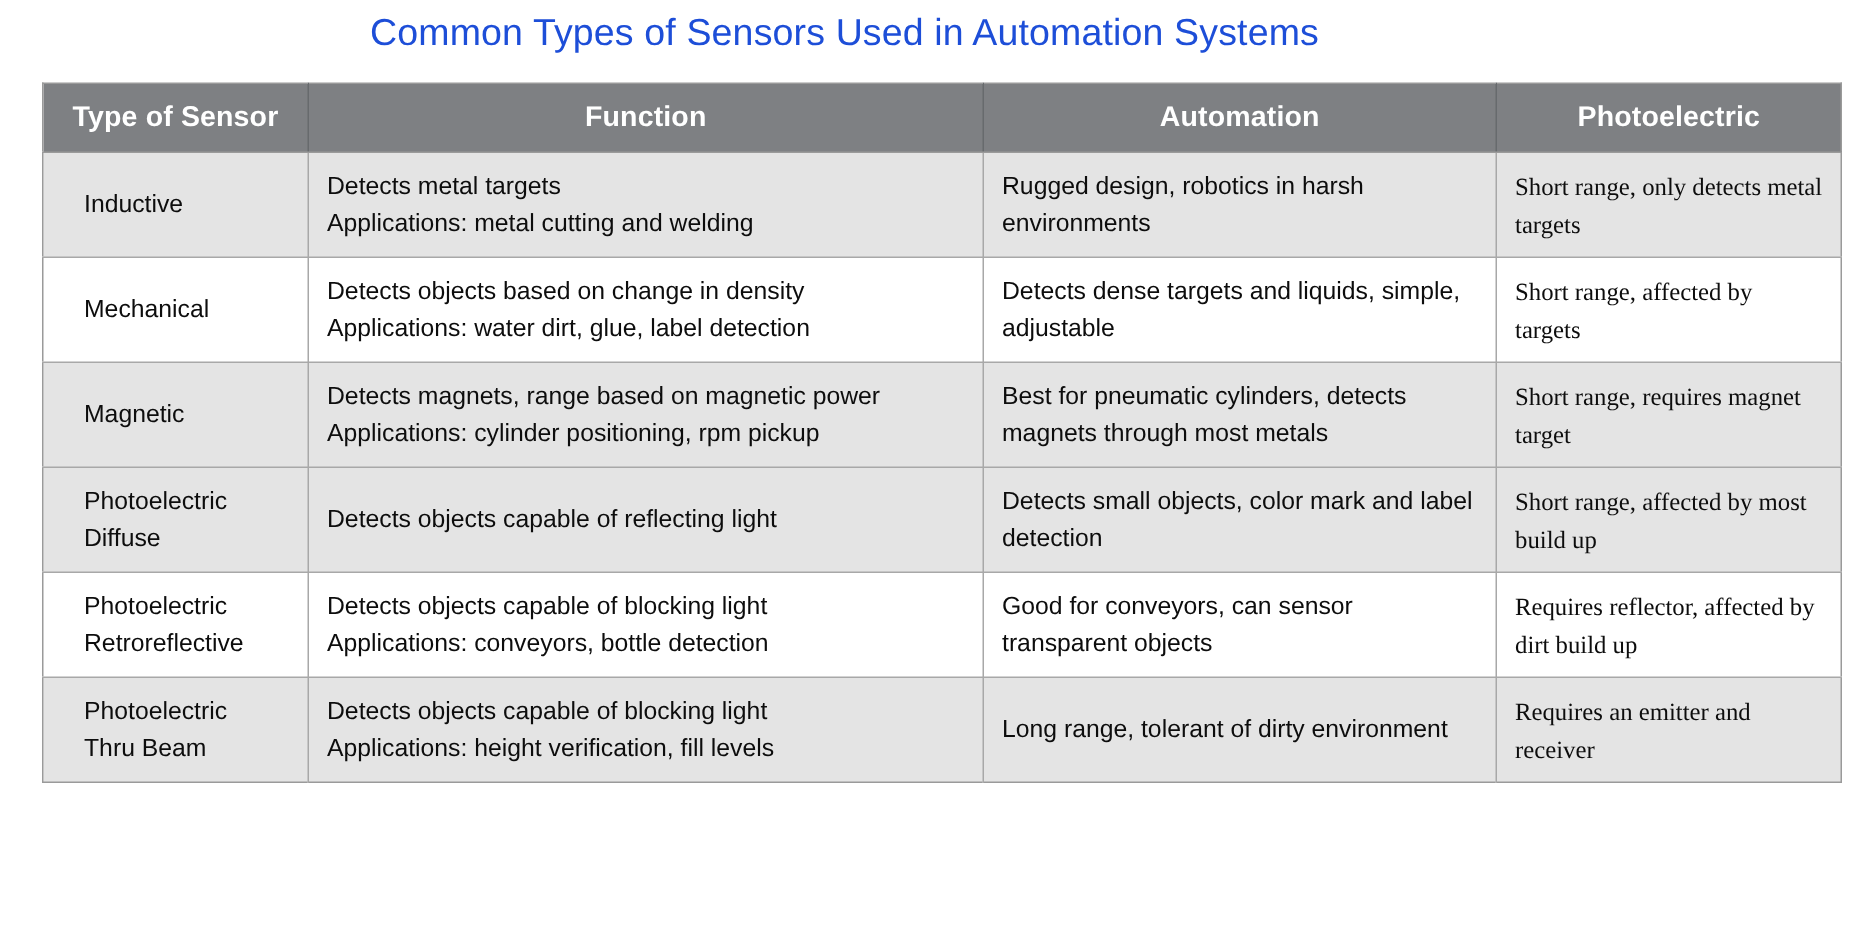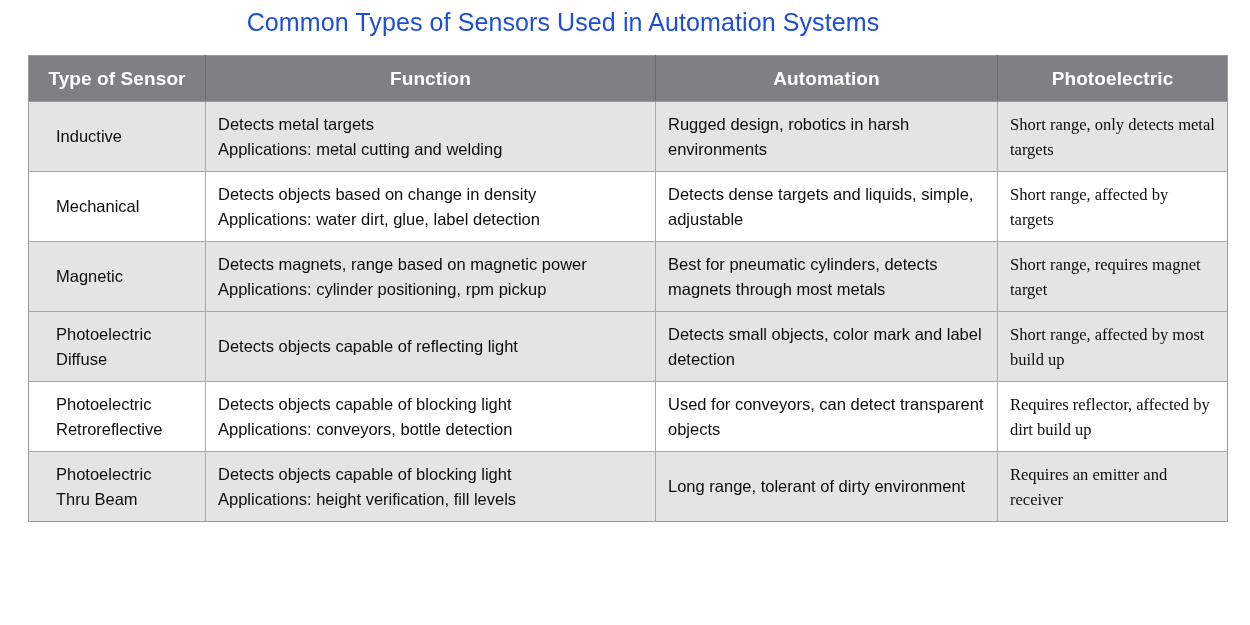--- a/index.html
+++ b/index.html
@@ -137,21 +137,21 @@
 Diffuse</td>
             <td class="cell-text">Detects objects capable of reflecting light</td>
             <td class="cell-text">Detects small objects, color mark and label detection</td>
             <td class="cell-text">Short range, affected by most build up</td>
           </tr>
           <tr class="plain">
             <td class="sensor-name">Photoelectric
 Retroreflective</td>
             <td class="cell-text">Detects objects capable of blocking light
 Applications: conveyors, bottle detection</td>
-            <td class="cell-text">Used for conveyors, can detect transparent objects</td>
+            <td class="cell-text">Good for conveyors, can sensor transparent objects</td>
             <td class="cell-text">Requires reflector, affected by dirt build up</td>
           </tr>
           <tr class="shaded">
             <td class="sensor-name">Photoelectric
 Thru Beam</td>
             <td class="cell-text">Detects objects capable of blocking light
 Applications: height verification, fill levels</td>
             <td class="cell-text">Long range, tolerant of dirty environment</td>
             <td class="cell-text">Requires an emitter and receiver</td>
           </tr>

